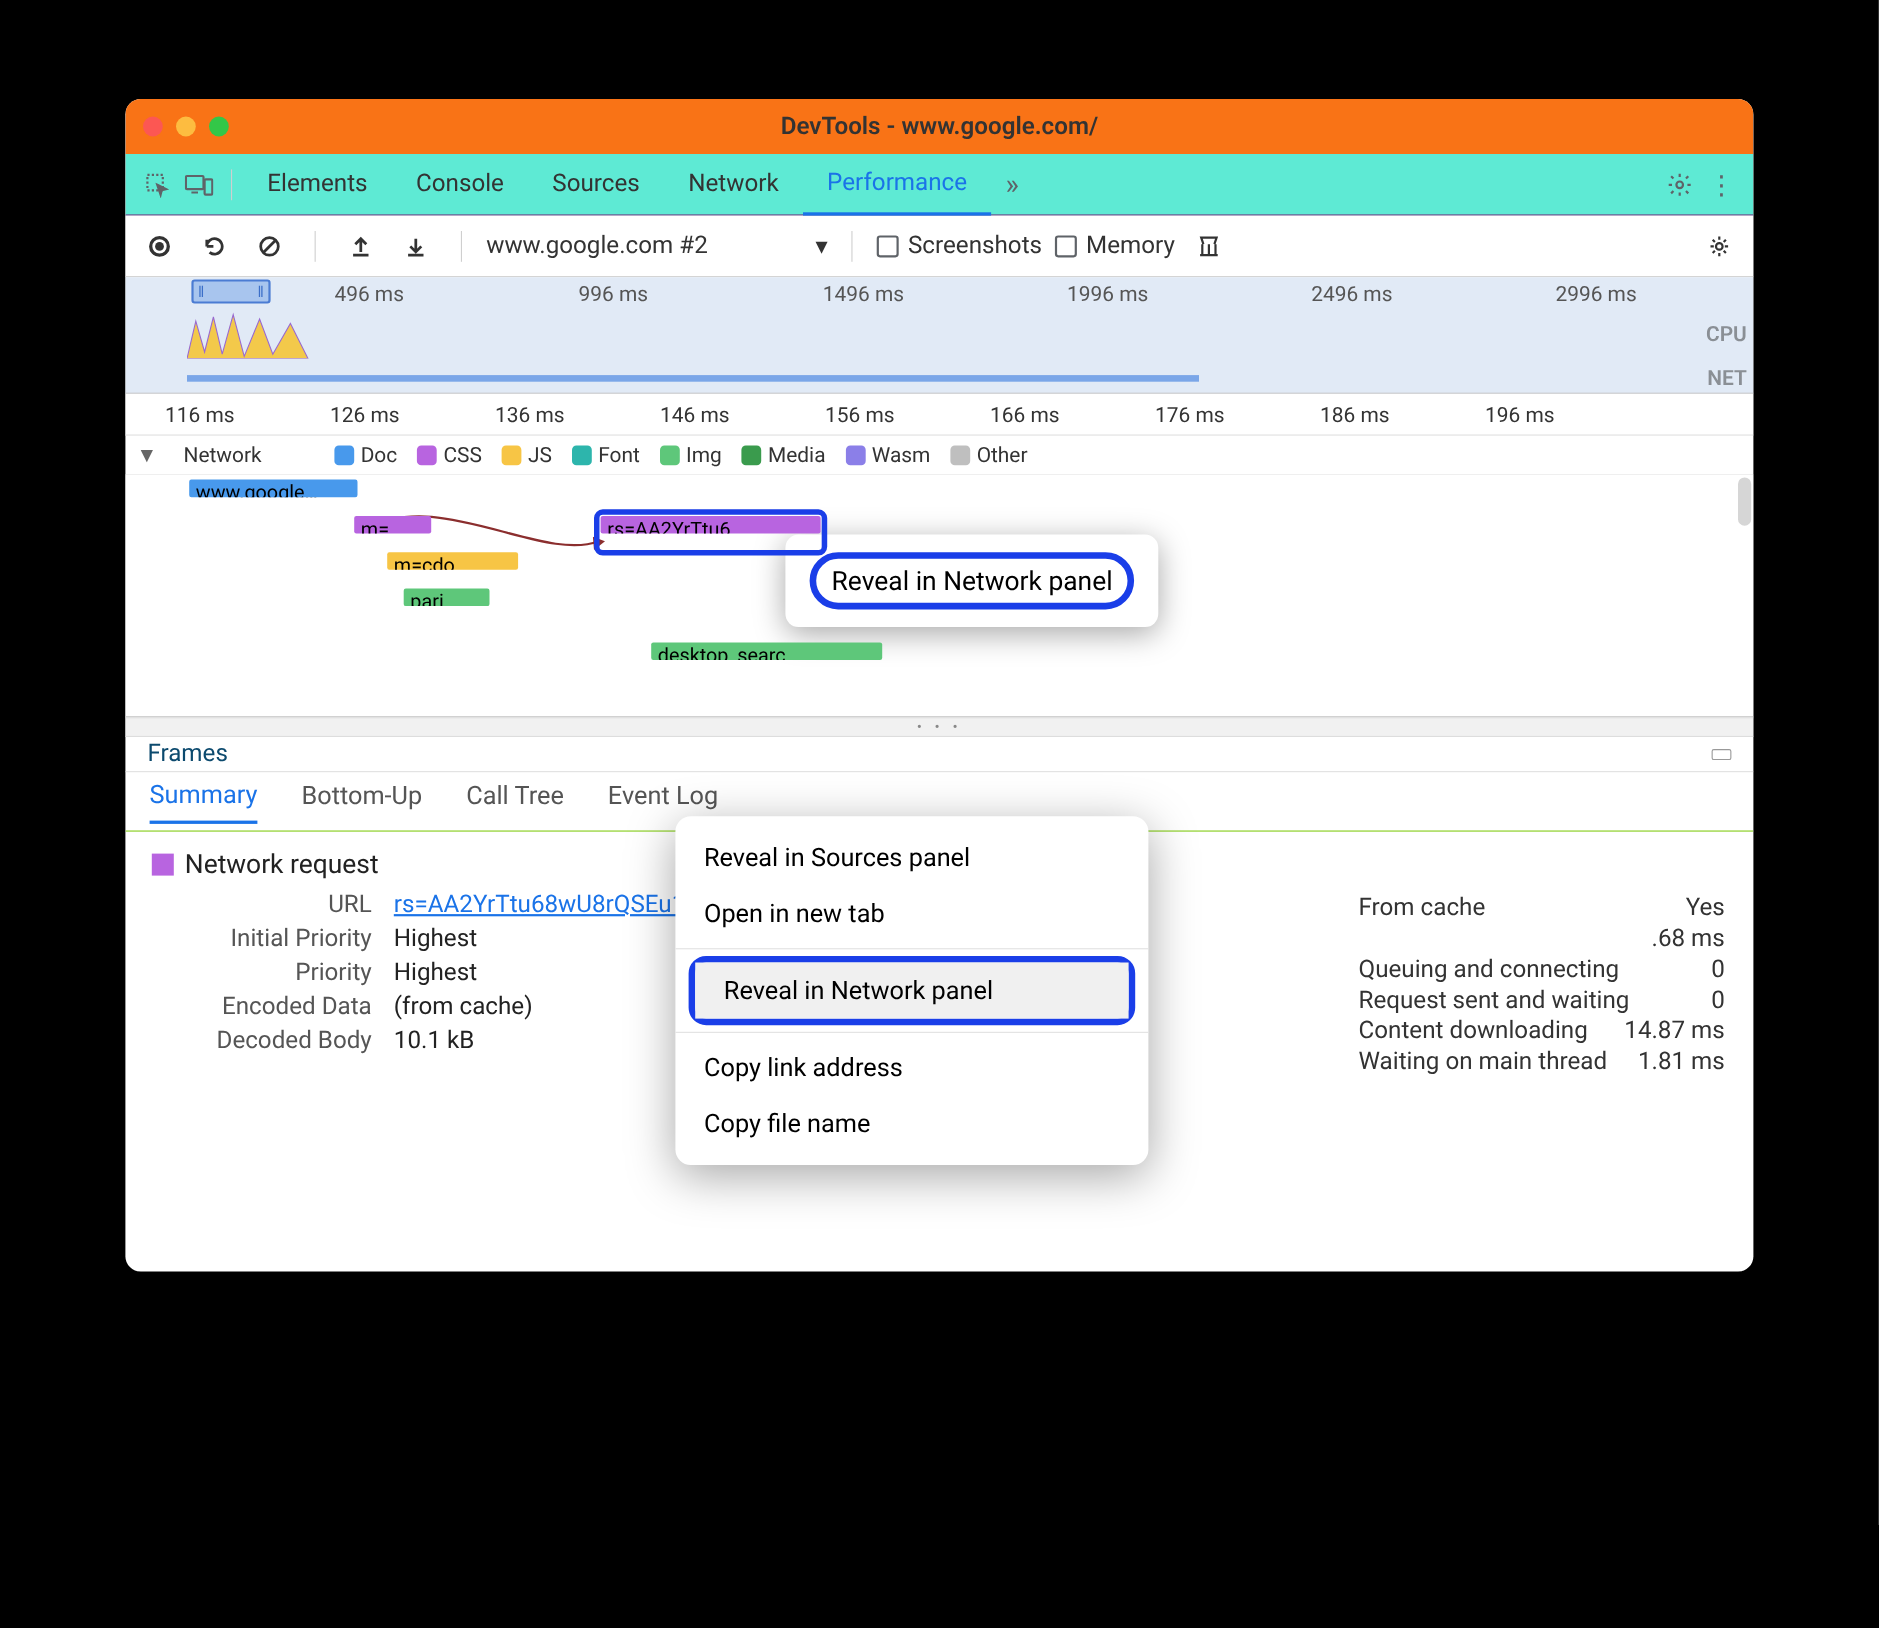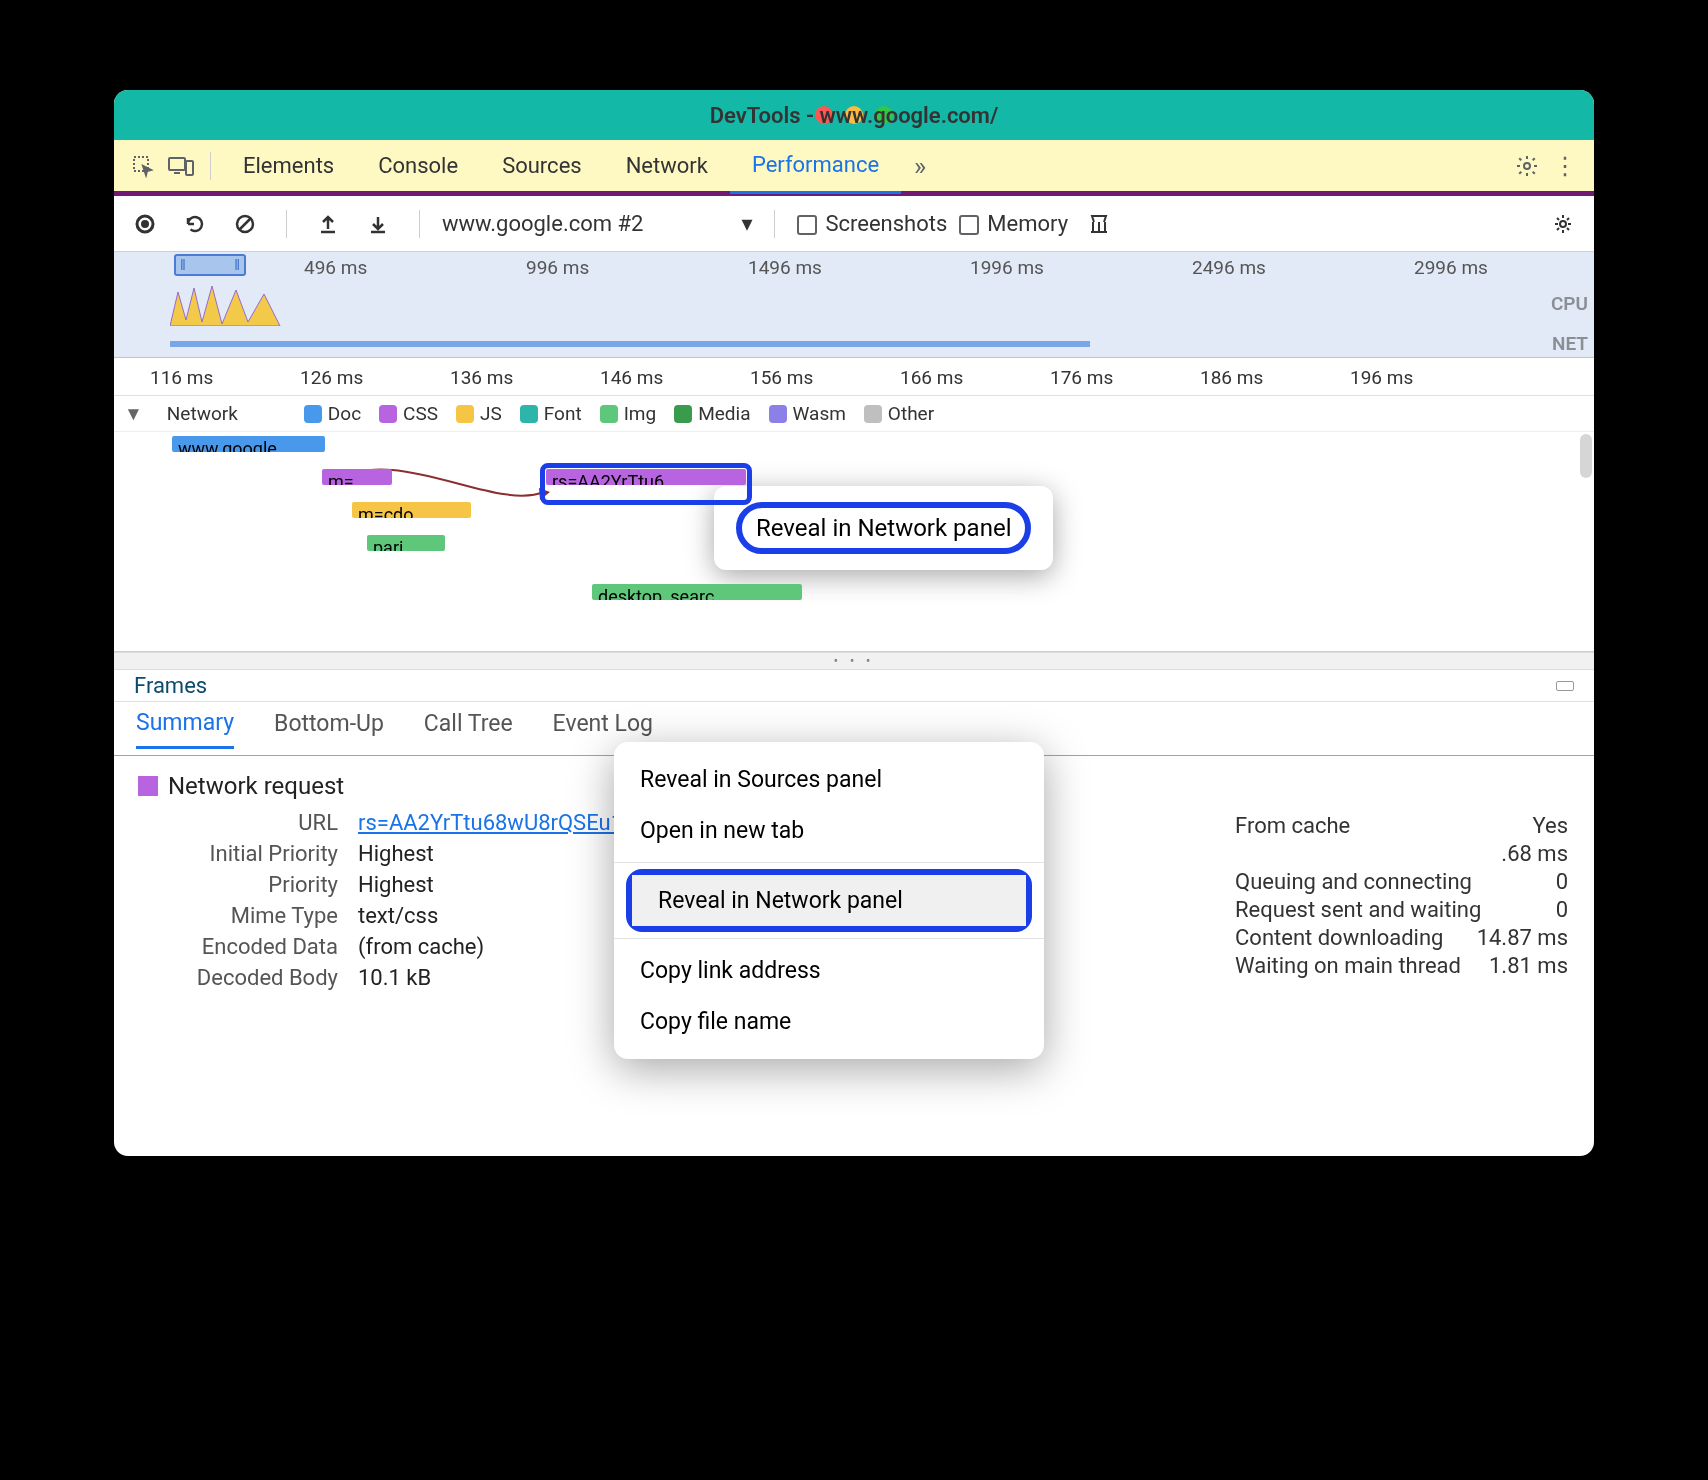--- a/index.html
+++ b/index.html
@@ -16,38 +16,37 @@
 .window {
   width: 1480px;
   background: #fff;
   border-radius: 14px;
   overflow: hidden;
   box-shadow: 0 20px 60px rgba(0,0,0,.4);
   position: relative;
 }
 .titlebar {
   height: 50px;
-  background: #14b8a6;
+  background: #f97316;
   display: flex;
   align-items: center;
   padding: 0 16px;
   position: relative;
-  justify-content: center;
 }
 .traffic { display: flex; gap: 12px; }
 .dot { width: 18px; height: 18px; border-radius: 50%; }
 .red{background:#fc5753;} .yellow{background:#fdbc40;} .green{background:#33c748;}
 .title-text {
   position:absolute; left:0; right:0; text-align:center;
   font-weight:600; font-size:22px; color:#333;
 }
 .tabs-row {
   height: 56px;
-  background: #fef9c3;
-  border-bottom: 5px solid #701a75;
+  background: #5eead4;
+  border-bottom: 1px solid #701a75;
   display: flex; align-items: center;
   padding: 0 10px;
   font-size: 22px;
 }
 .icon-btn {
   width: 38px; height: 38px;
   display:flex;align-items:center;justify-content:center;
   color:#5f6368;
 }
 .divider { width:1px; height:28px; background:#cfcfcf; margin:0 10px; }
@@ -352,24 +351,20 @@
       <a class="linkv">rs=AA2YrTtu68wU8rQSEu1zLoTY_BOBOXibAg</a>
     </div>
     <div id="kvrows">
         <div class="kv">
           <span class="k">Initial Priority</span>
           <span class="v">Highest</span>
         </div>
         <div class="kv">
           <span class="k">Priority</span>
           <span class="v">Highest</span>
-        </div>
-        <div class="kv">
-          <span class="k">Mime Type</span>
-          <span class="v">text/css</span>
         </div>
         <div class="kv">
           <span class="k">Encoded Data</span>
           <span class="v">(from cache)</span>
         </div>
         <div class="kv">
           <span class="k">Decoded Body</span>
           <span class="v">10.1 kB</span>
         </div>
       </div>

